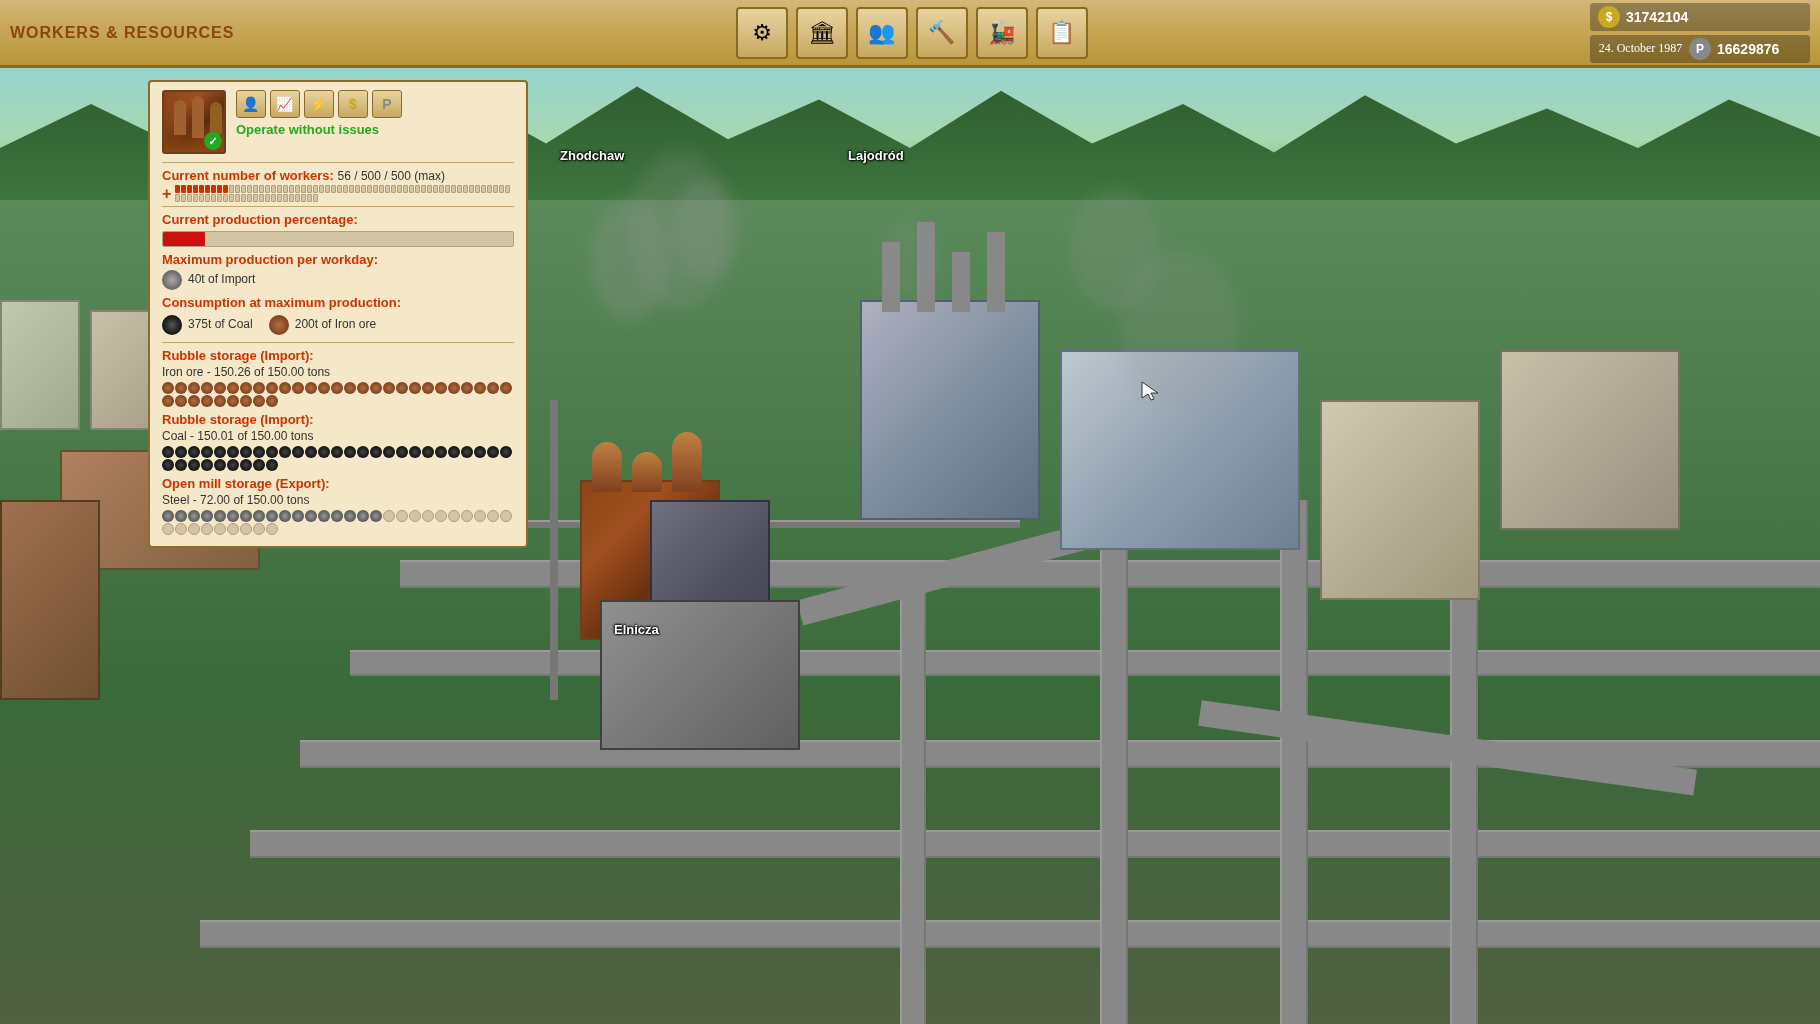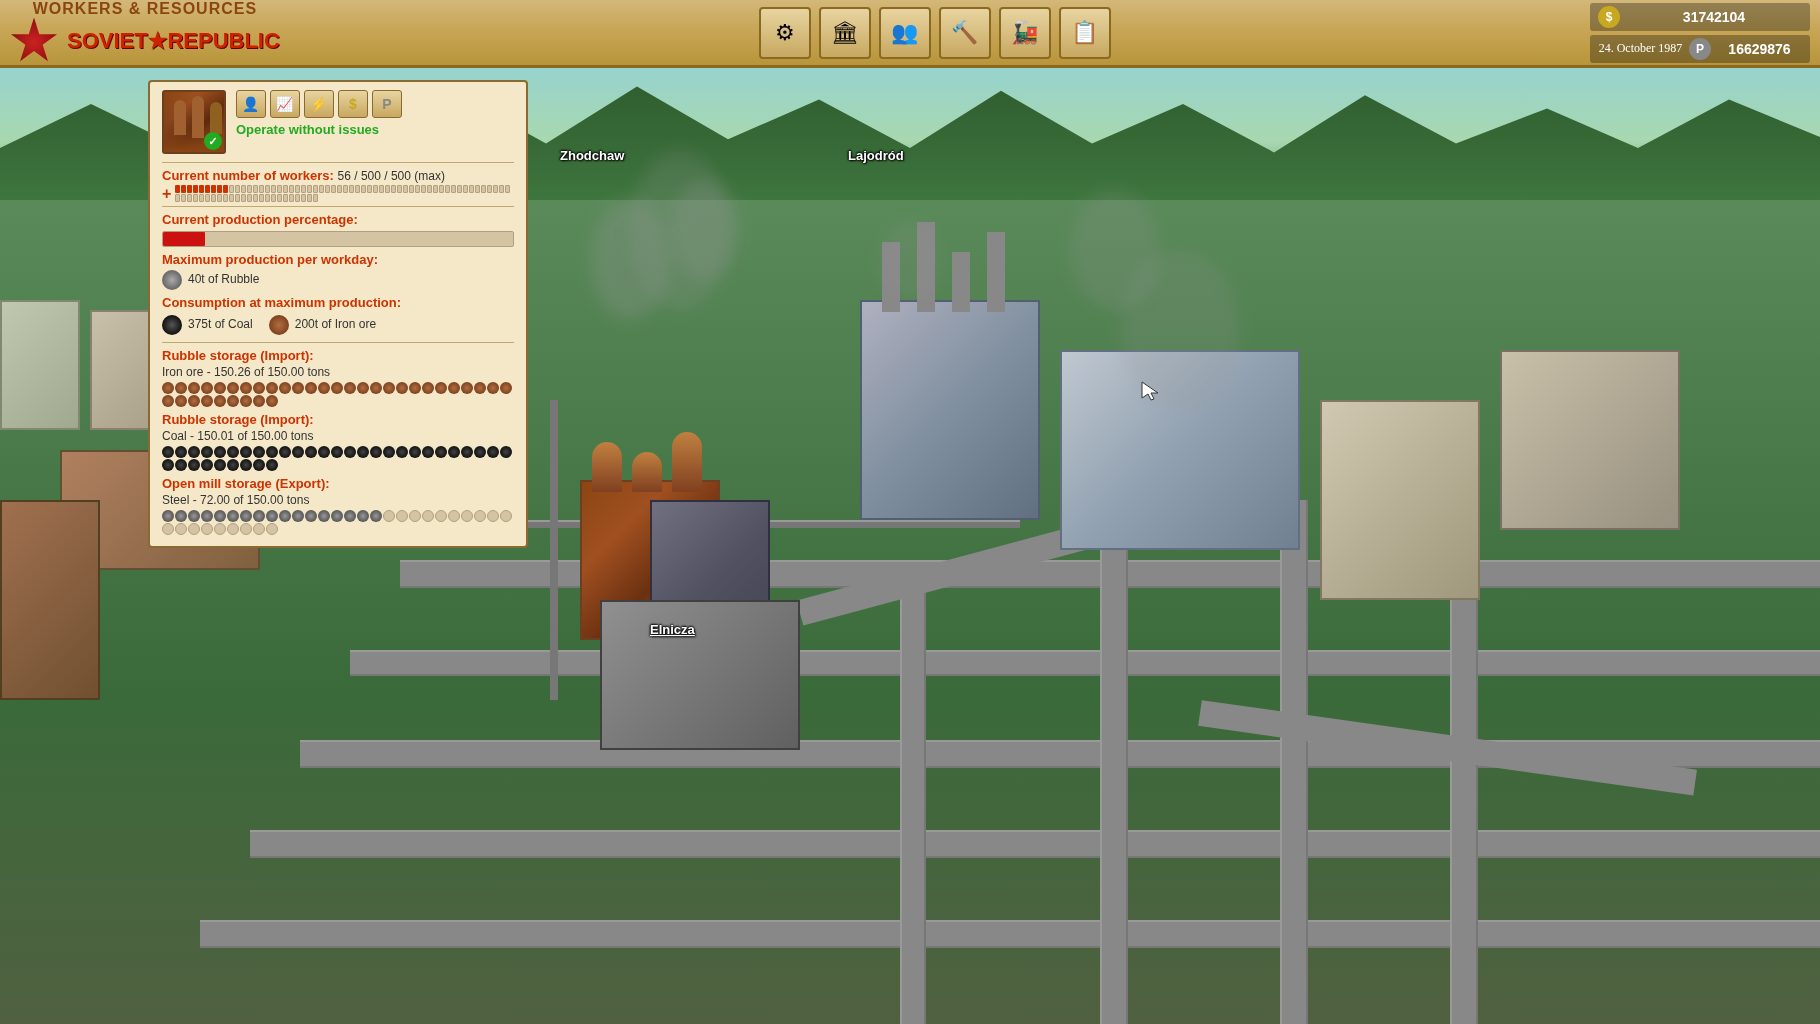--- a/index.html
+++ b/index.html
@@ -162,21 +162,21 @@
     .resource-icon.ruble {
       background: #888;
       color: #fff;
     }
 
     .resource-value {
       color: #fff;
       font-size: 14px;
       font-weight: bold;
       flex: 1;
-      text-align: center;
+      text-align: left;
     }
 
     
     #building-panel {
       position: absolute;
       top: 80px;
       left: 148px;
       width: 380px;
       background: #f5e8c8;
       border: 2px solid #8a6a30;
@@ -487,40 +487,34 @@
 
   <div class="smoke" style="top:200px; left:590px; width:80px; height:120px; opacity:0.7;"></div>
   <div class="smoke" style="top:150px; left:630px; width:100px; height:160px; opacity:0.5;"></div>
   <div class="smoke" style="top:180px; left:670px; width:70px; height:100px; opacity:0.6;"></div>
   <div class="smoke" style="top:220px; left:880px; width:60px; height:80px; opacity:0.4;"></div>
   <div class="smoke" style="top:190px; left:1070px; width:90px; height:120px; opacity:0.5;"></div>
   <div class="smoke" style="top:250px; left:1120px; width:120px; height:160px; opacity:0.45;"></div>
 
   <div class="map-label" style="left:560px; top:148px;">Zhodchaw</div>
   <div class="map-label" style="left:848px; top:148px;">Lajodród</div>
-  <div class="map-label" style="left:650px; top:622px;text-decoration:underline;">Elnicza</div>
+  <div class="map-label" style="left:614px; top:622px;">Elnicza</div>
 
   <div id="cursor">
     <svg width="24" height="24" viewBox="0 0 24 24">
       <path d="M2 2 L2 18 L8 14 L11 20 L14 19 L11 13 L18 13 Z" fill="white" stroke="#333" stroke-width="1"></path>
     </svg>
   </div>
 </div>
 
 <div id="top-bar">
   <div id="logo-area">
 
     <div style="display:flex; flex-direction:column; align-items:center;">
       <div style="font-size:16px; color:#8b4513; font-weight:bold; letter-spacing:1px;">WORKERS &amp; RESOURCES</div>
-      <div style="display:flex; align-items:center; gap:4px;">
-        <div class="logo-star"></div>
-        <div class="logo-text">
-          <span style="color:#cc2200;">SOVIET</span><span style="color:#cc2200;">★</span><span style="color:#cc2200;">REPUBLIC</span>
-        </div>
-      </div>
     </div>
   </div>
 
   <div class="top-icons">
     <div class="top-icon-btn">⚙</div>
     <div class="top-icon-btn">🏛</div>
     <div class="top-icon-btn">👥</div>
     <div class="top-icon-btn">🔨</div>
     <div class="top-icon-btn">🚂</div>
     <div class="top-icon-btn">📋</div>
@@ -663,21 +657,21 @@
     <div class="panel-sep"></div>
 
     <div class="info-label">Current production percentage:</div>
     <div class="prod-bar-bg">
       <div class="prod-bar-fill" style="width:12%;"></div>
     </div>
 
     <div class="info-label">Maximum production per workday:</div>
     <div class="resource-item">
       <div class="res-icon steel"></div>
-      <span class="info-text">40t of Rubble</span>
+      <span class="info-text">40t of Import</span>
     </div>
 
     <div class="info-label">Consumption at maximum production:</div>
     <div style="display:flex; gap:16px;">
       <div class="resource-item">
         <div class="res-icon coal"></div>
         <span class="info-text">375t of Coal</span>
       </div>
       <div class="resource-item">
         <div class="res-icon iron-ore"></div>

